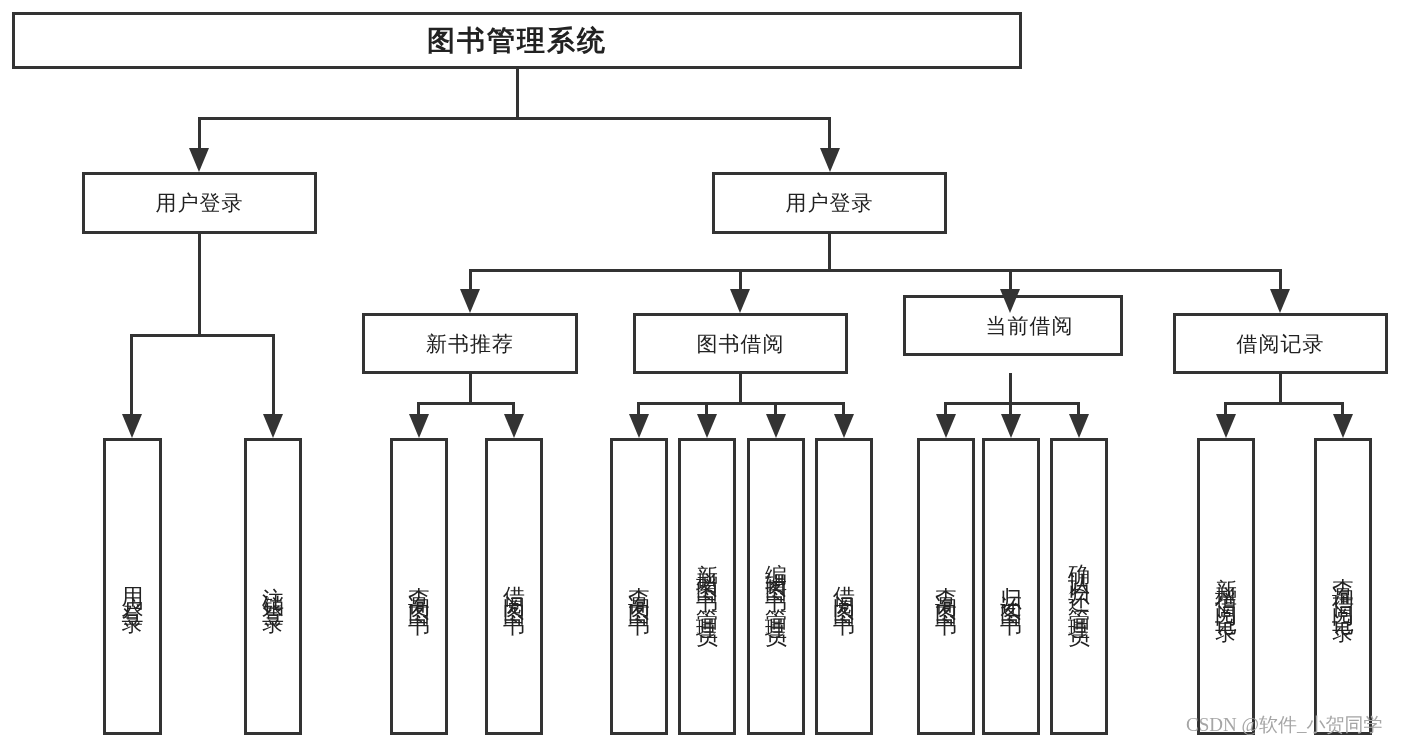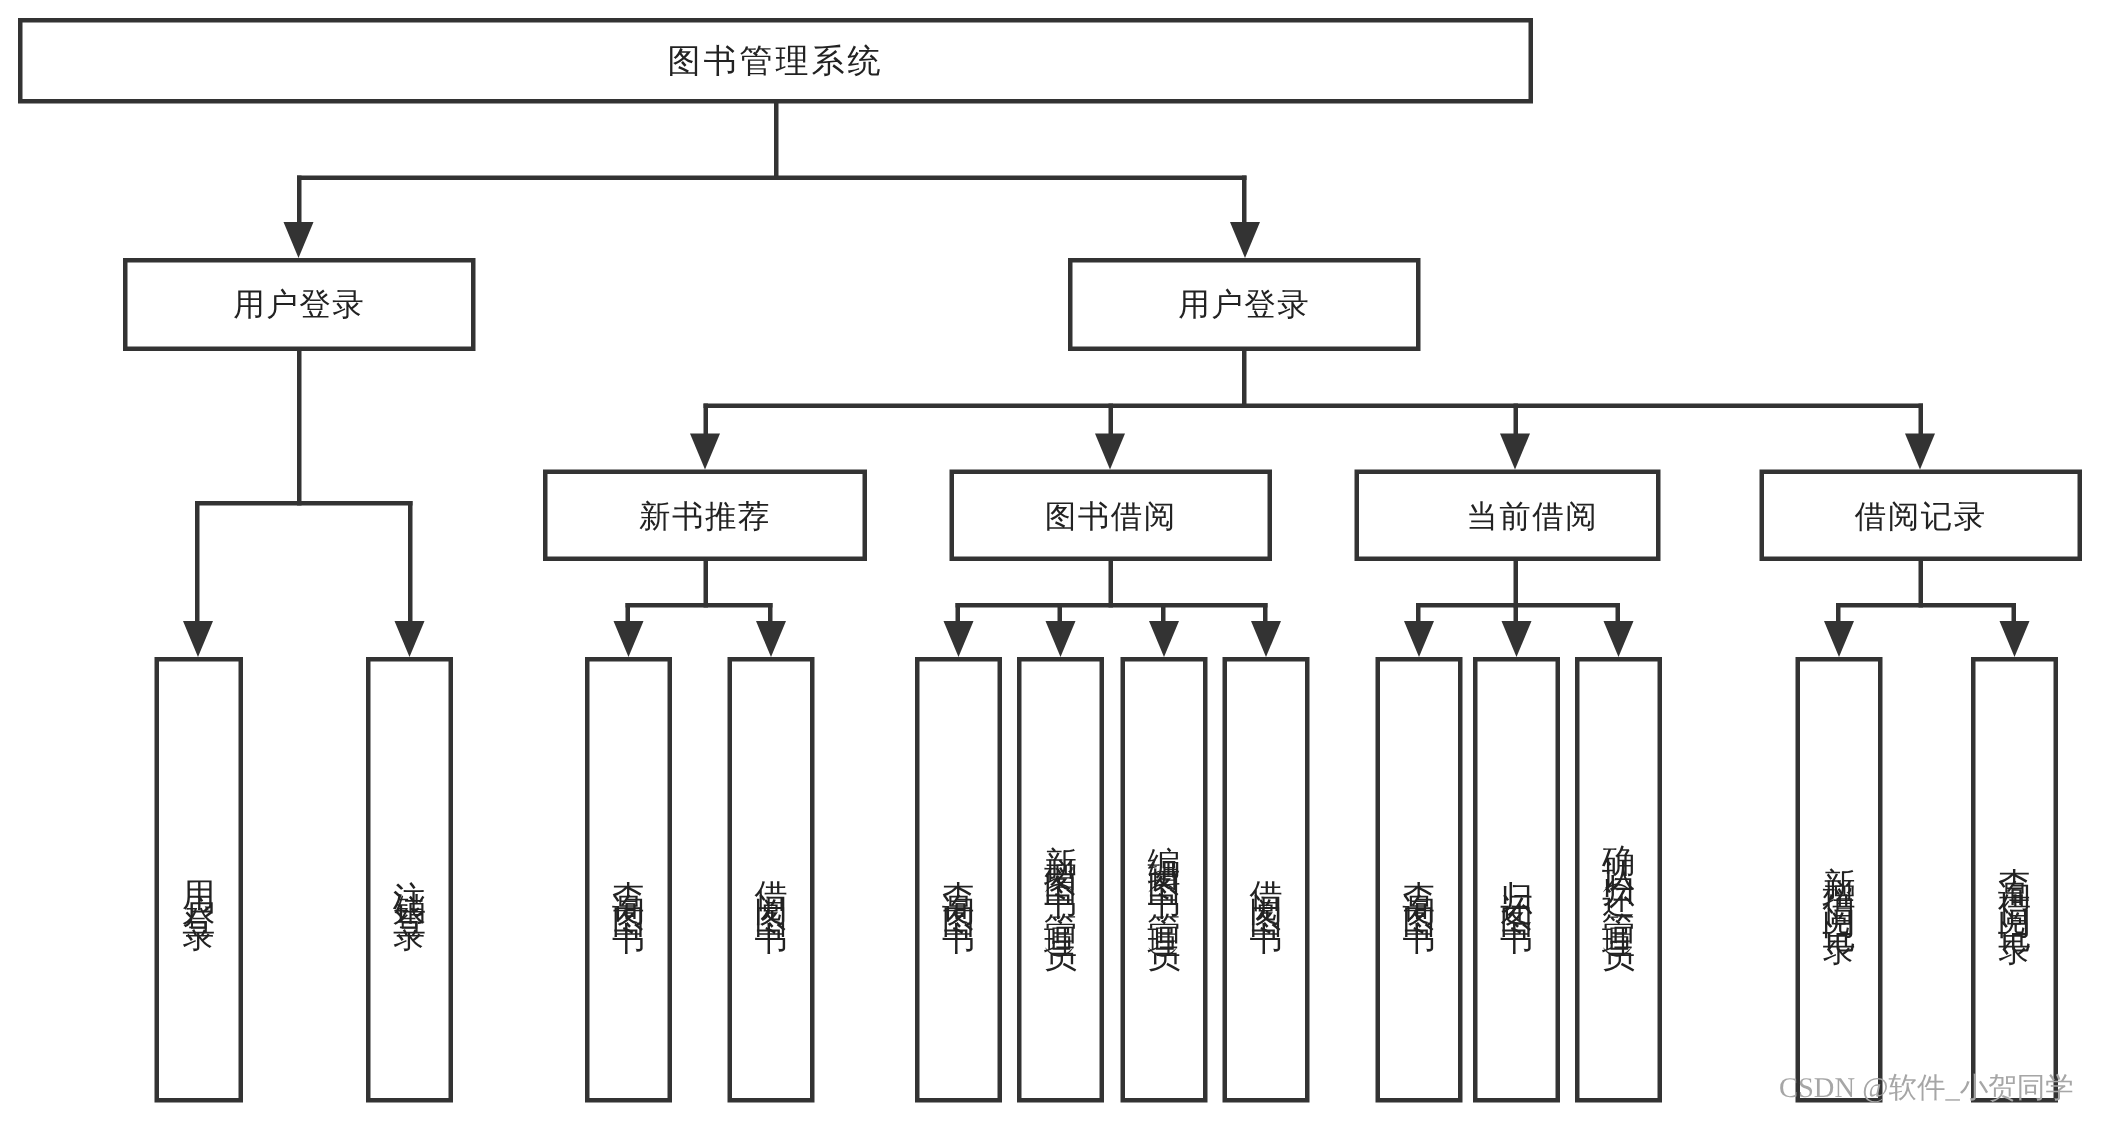--- a/index.html
+++ b/index.html
@@ -15,21 +15,21 @@
   .box {
     position: absolute;
     border: 3px solid #333333;
     background: #ffffff;
     display: flex;
     align-items: center;
     justify-content: center;
     color: #222222;
   }
   .hlabel { font-size: 21px; letter-spacing: 1px; }
-  .root-label { font-size: 22px; letter-spacing: 2px; }
+  .root-label { font-size: 28px; letter-spacing: 2px; font-weight: bold; }
   .vbox span {
     writing-mode: vertical-rl;
     text-orientation: mixed;
     font-size: 22px;
     line-height: 1;
     letter-spacing: 9px;
     color: #222222;
   }
   .line { position: absolute; background: #333333; }
   .arrow {
@@ -64,21 +64,21 @@
   <div class="box" style="left:712px; top:172px; width:235px; height:62px;">
     <span class="hlabel">用户登录</span>
   </div>
 
   <div class="box" style="left:362px; top:313px; width:216px; height:61px;">
     <span class="hlabel">新书推荐</span>
   </div>
   <div class="box" style="left:633px; top:313px; width:215px; height:61px;">
     <span class="hlabel">图书借阅</span>
   </div>
-  <div class="box" style="left:903px; top:313px; width:204px; height:61px;padding-left:33px;">
+  <div class="box" style="left:903px; top:295px; width:220px; height:61px;padding-left:33px;">
     <span class="hlabel">当前借阅</span>
   </div>
   <div class="box" style="left:1173px; top:313px; width:215px; height:61px;">
     <span class="hlabel">借阅记录</span>
   </div>
 
   <div class="box vbox" style="left:103px; top:438px; width:59px; height:297px;">
     <span>用户登录</span>
   </div>
   <div class="box vbox" style="left:244px; top:438px; width:58px; height:297px;">

